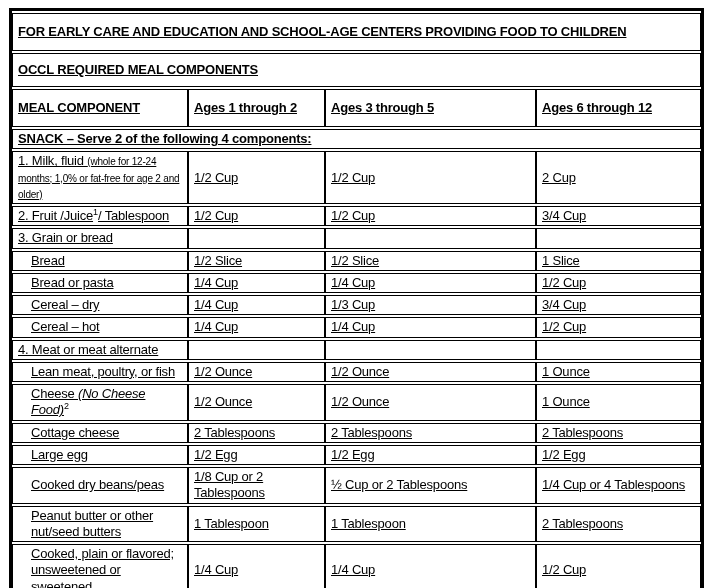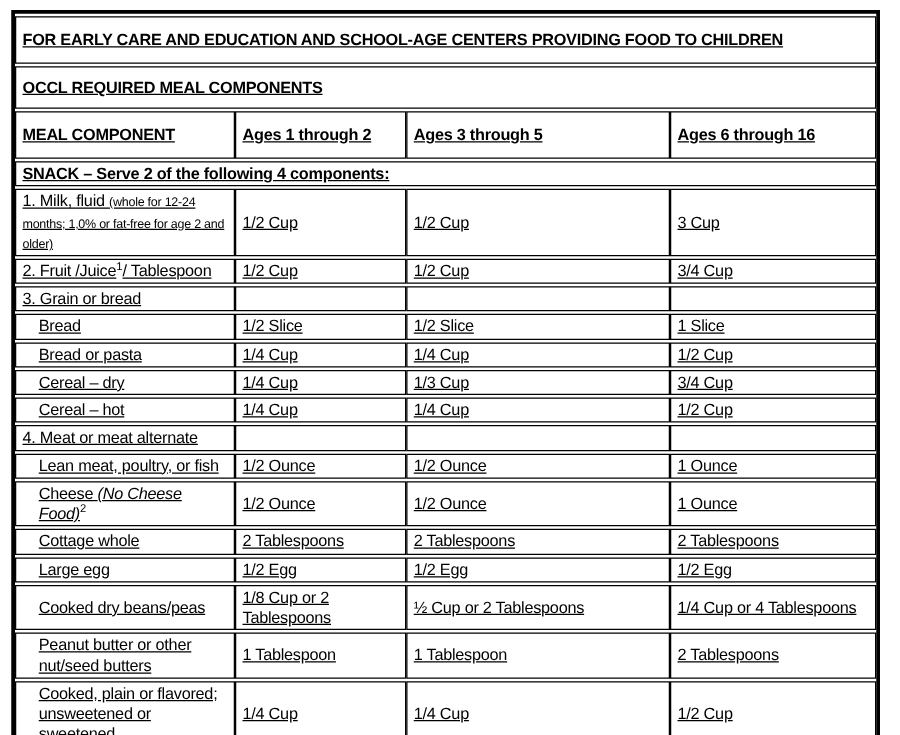--- a/index.html
+++ b/index.html
@@ -89,36 +89,36 @@
     <tr class="bold rh22">
       <td colspan="4">
         <span class="u">OCCL REQUIRED MEAL COMPONENTS</span>
       </td>
     </tr>
 
     <tr class="bold rh26">
       <td><span class="u">MEAL COMPONENT</span></td>
       <td><span class="u">Ages 1 through 2</span></td>
       <td><span class="u">Ages 3 through 5</span></td>
-      <td><span class="u">Ages 6 through 16</span></td>
+      <td><span class="u">Ages 6 through 12</span></td>
     </tr>
 
     <tr class="bold rh17">
       <td colspan="4">
         <span class="u">SNACK – Serve 2 of the following 4 components:</span>
       </td>
     </tr>
 
     <tr class="rh44">
       <td>
         <span class="u">1. Milk, fluid </span><span class="u small-note">(whole for 12-24 months; 1,0% or fat-free for age 2 and older)</span>
       </td>
       <td><span class="u">1/2 Cup</span></td>
       <td><span class="u">1/2 Cup</span></td>
-      <td><span class="u">3 Cup</span></td>
+      <td><span class="u">2 Cup</span></td>
     </tr>
 
     <tr class="rh18">
       <td>
         <span class="u">2. Fruit /Juice</span><sup class="fsup">1</sup><span class="u">/ Tablespoon</span>
       </td>
       <td><span class="u">1/2 Cup</span></td>
       <td><span class="u">1/2 Cup</span></td>
       <td><span class="u">3/4 Cup</span></td>
     </tr>
@@ -175,21 +175,21 @@
     <tr class="rh27">
       <td class="indent">
         <span class="u">Cheese </span><span class="u ital">(No Cheese Food)</span><sup class="fsup">2</sup>
       </td>
       <td><span class="u">1/2 Ounce</span></td>
       <td><span class="u">1/2 Ounce</span></td>
       <td><span class="u">1 Ounce</span></td>
     </tr>
 
     <tr class="rh17">
-      <td class="indent"><span class="u">Cottage whole</span></td>
+      <td class="indent"><span class="u">Cottage cheese</span></td>
       <td><span class="u">2 Tablespoons</span></td>
       <td><span class="u">2 Tablespoons</span></td>
       <td><span class="u">2 Tablespoons</span></td>
     </tr>
 
     <tr class="rh17">
       <td class="indent"><span class="u">Large egg</span></td>
       <td><span class="u">1/2 Egg</span></td>
       <td><span class="u">1/2 Egg</span></td>
       <td><span class="u">1/2 Egg</span></td>

